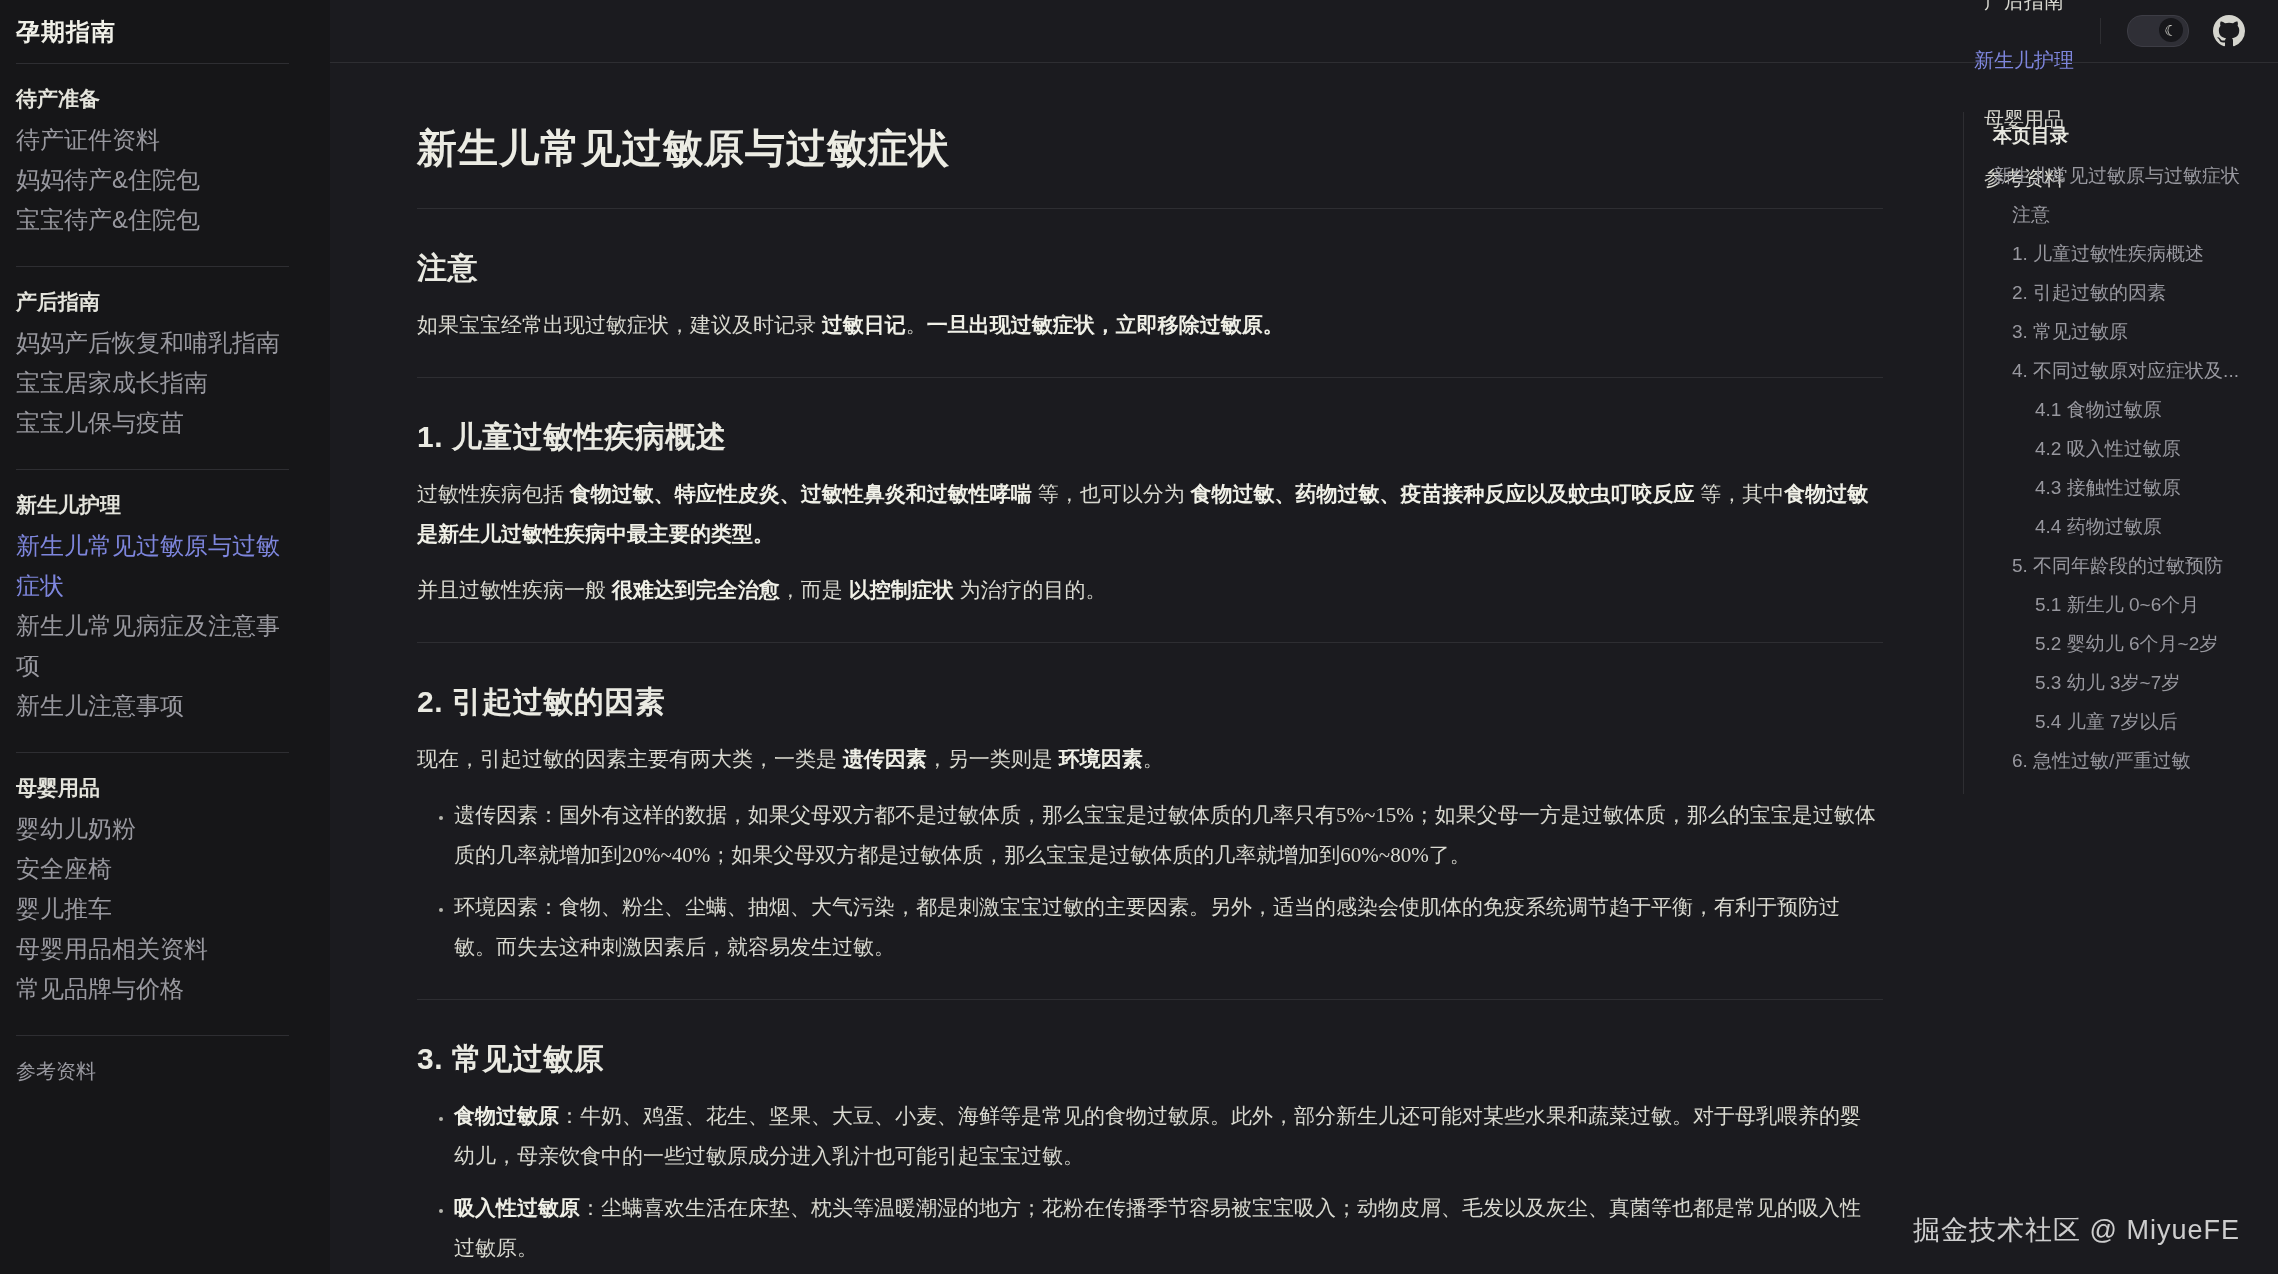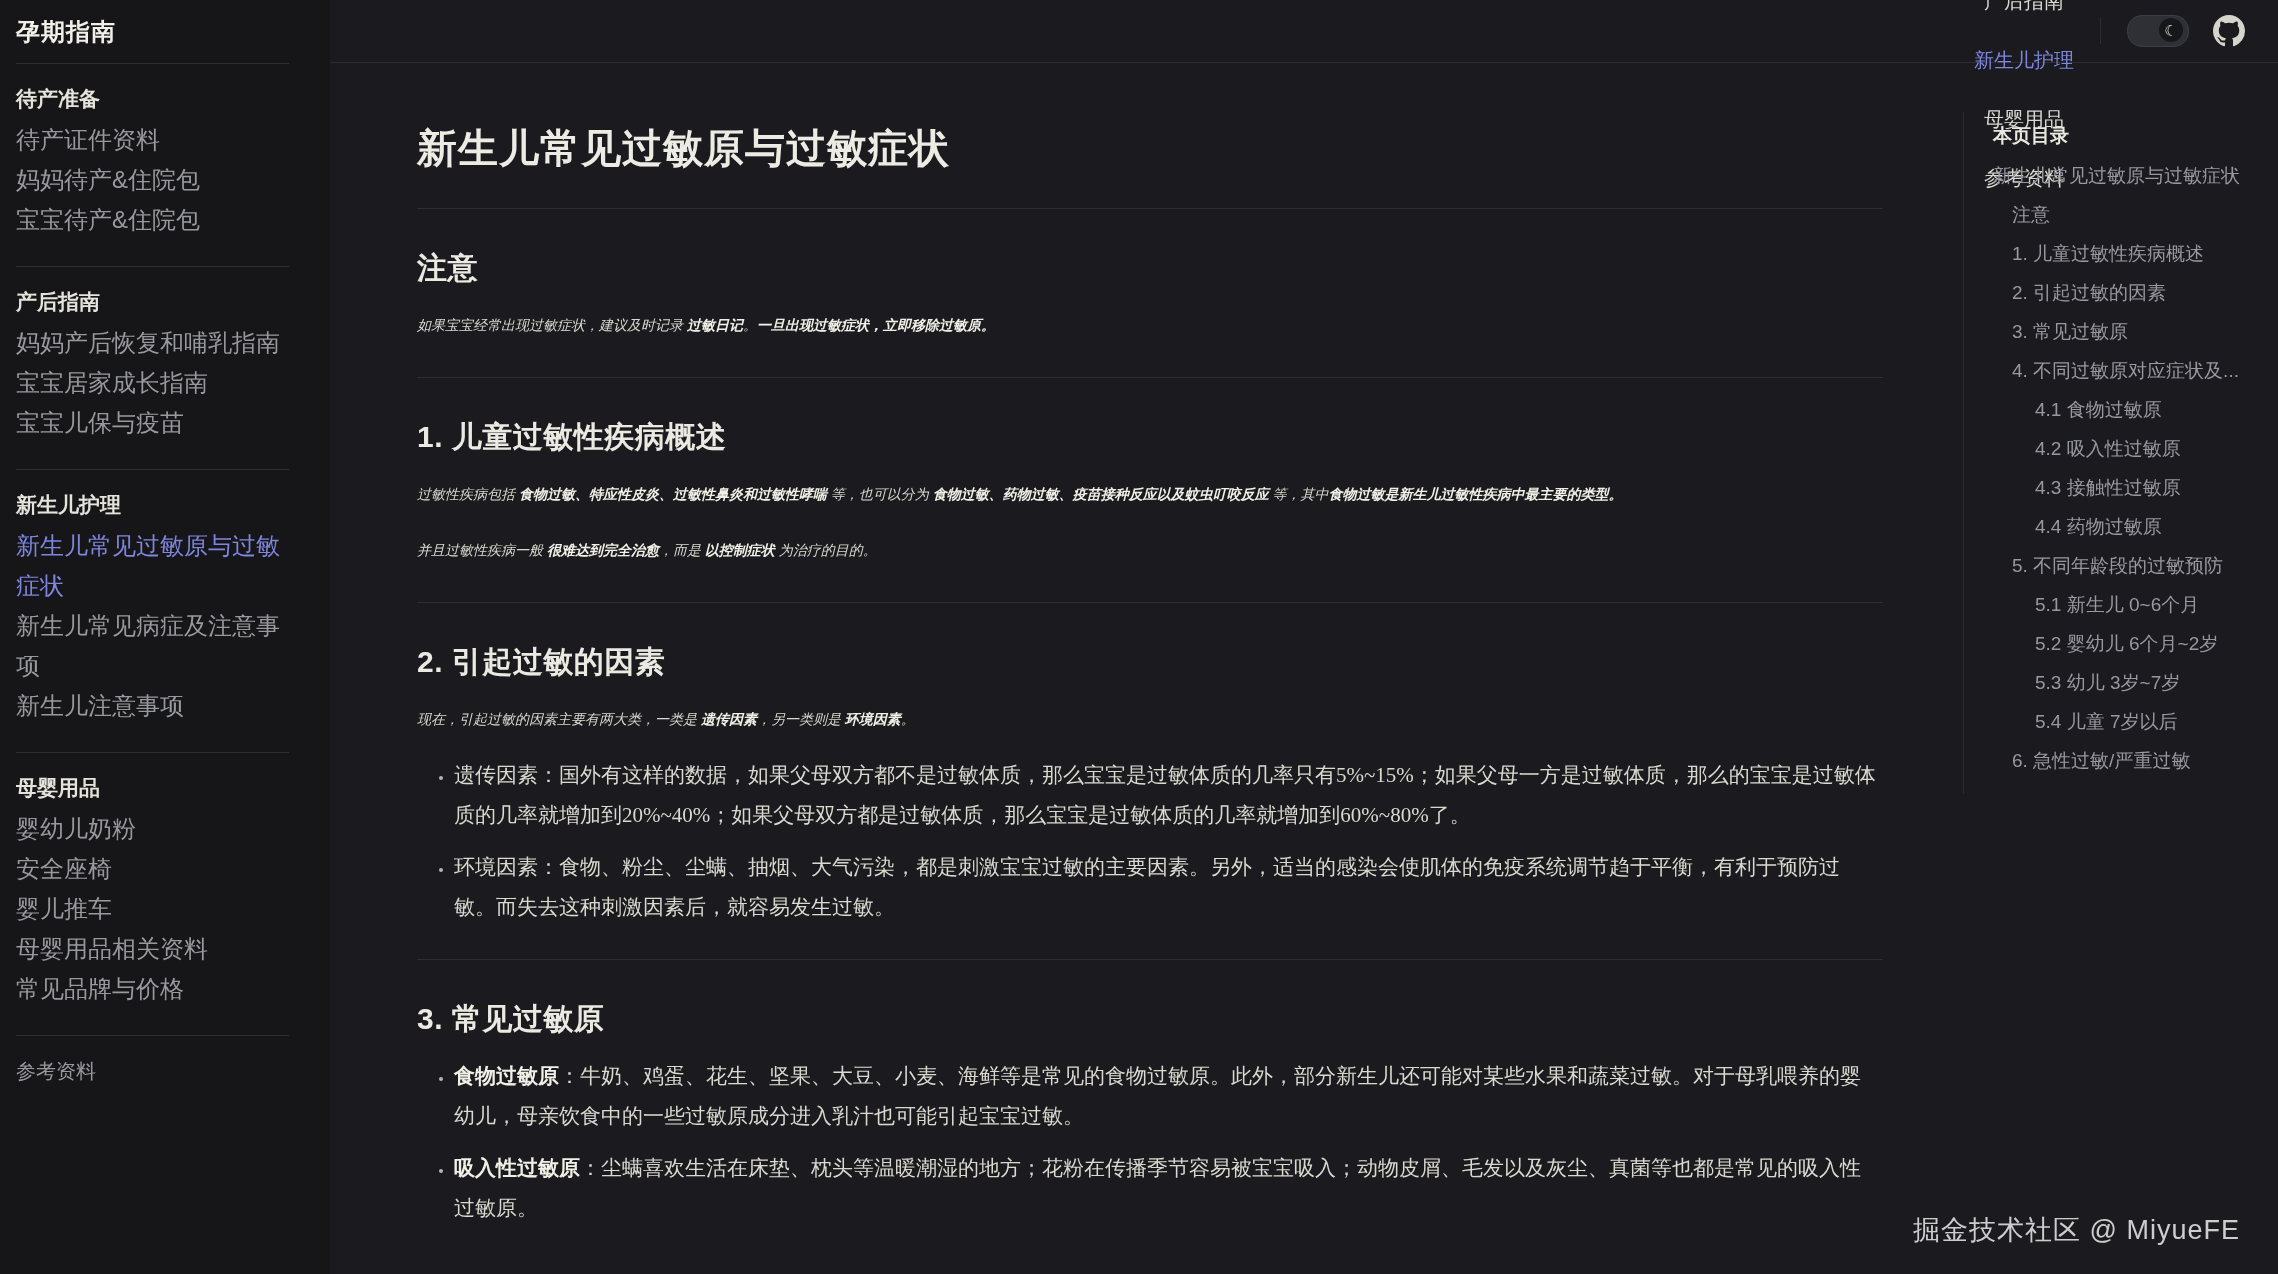--- a/index.html
+++ b/index.html
@@ -40,21 +40,21 @@
   .toggle-knob{position:absolute;top:2px;left:31px;width:24px;height:24px;border-radius:50%;
     background:#17171b;display:flex;align-items:center;justify-content:center;
     font-size:15px;line-height:1;color:#dcdcd4;}
   .github{margin-left:24px;width:32px;height:32px;display:block;cursor:pointer;}
   .github svg{width:32px;height:32px;fill:#d5d5ce;display:block;}
   
   .doc{position:absolute;top:63px;left:417px;width:1466px;color:var(--text-1);}
   .doc-title{margin:57px 0 24px;font-size:40px;line-height:56px;font-weight:700;color:#ecece4;letter-spacing:1px;}
   .doc-section{border-top:1px solid var(--divider);margin-top:32px;padding-top:38px;}
   .doc-section h2{margin:0;font-size:30px;line-height:42px;font-weight:700;color:#eaeae2;letter-spacing:.5px;}
-  .doc p{margin:16px 0 0;font-size:14px;line-height:40px;color:var(--text-1);font-style:italic;}
+  .doc p{margin:16px 0 0;font-size:21px;line-height:40px;color:var(--text-1);}
   .doc ul{margin:16px 6px 0;padding-left:31px;list-style:disc;font-family:Liberation Serif, serif;}
   .doc li{font-size:21px;line-height:40px;color:var(--text-1);margin-top:12px;}
   .doc li::marker{color:#b6b6ae;font-size:15px;}
   .b{font-weight:700;color:#f0f0e7;}
   
   .aside{position:absolute;top:112px;left:1963px;width:300px;}
   .toc{border-left:1px solid var(--divider);padding:10px 0 14px 29px;}
   .toc-title{font-size:19px;font-weight:700;color:#e8e8e0;line-height:28px;margin-bottom:6px;}
   .toc-link{display:block;font-size:19px;line-height:39px;color:var(--text-2);text-decoration:none;
     white-space:nowrap;cursor:pointer;}

